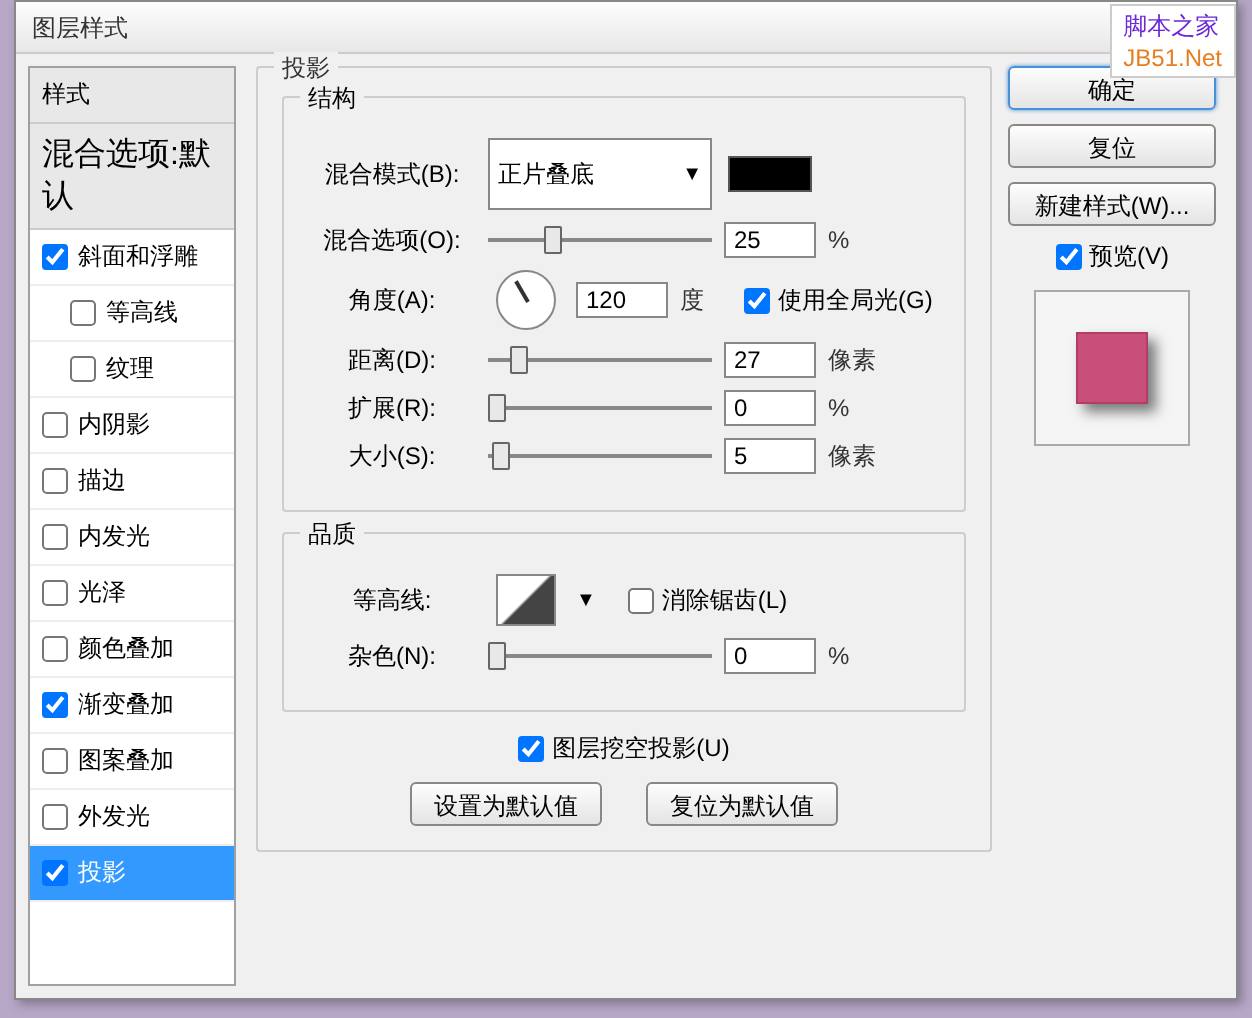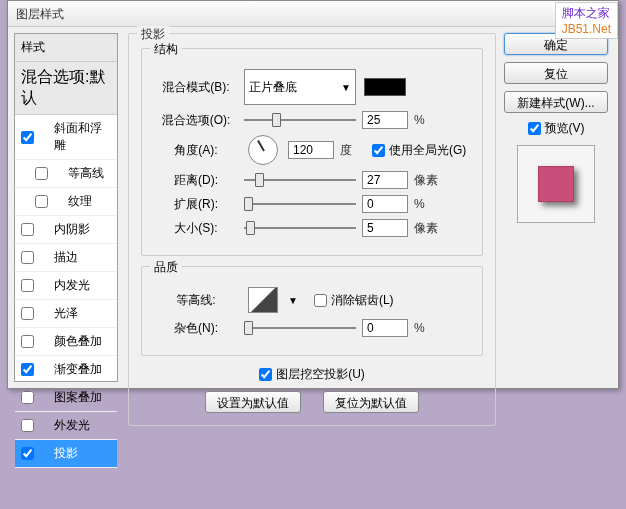--- a/index.html
+++ b/index.html
@@ -1,26 +1,26 @@
 <!DOCTYPE html>
 <html><head>
 <meta charset="utf-8">
 <style>
 *{box-sizing:border-box;margin:0;padding:0;font-family:"Microsoft YaHei",SimSun,Arial,sans-serif;font-size:12px}
 body{background:#b8a8c8;width:626px;height:509px;overflow:hidden}
 .watermark{position:absolute;top:2px;right:8px;background:#fff;padding:2px 6px;color:#333;z-index:100;border:1px solid #ccc}
 .watermark .cn{color:#6d28d9}
 .watermark .en{color:#e67e22;font-weight:normal}
-.dialog{position:absolute;top:0;left:7px;width:612px;height:389px;background:#f0f0f0;border:1px solid #888;box-shadow:2px 2px 5px rgba(0,0,0,.3)}
+.dialog{position:absolute;top:0;left:7px;width:612px;height:500px;background:#f0f0f0;border:1px solid #888;box-shadow:2px 2px 5px rgba(0,0,0,.3)}
 .titlebar{height:26px;background:linear-gradient(#fdfdfd,#e8e8e8);border-bottom:1px solid #ccc;padding:5px 8px;color:#333}
 .body{display:flex;height:calc(100% - 26px);padding:6px}
 .leftpanel{width:104px;border:1px solid #a0a0a0;background:#fff;margin-right:6px}
 .lp-header{background:#e8e8e8;padding:5px 6px;border-bottom:1px solid #ccc}
 .lp-sub{background:#e8e8e8;padding:5px 6px;border-bottom:1px solid #ccc;font-size:16px}
-.lp-item{padding:5px 6px;border-bottom:1px solid #eee;display:flex;align-items:center;gap:20px;cursor:pointer}
+.lp-item{padding:5px 6px;border-bottom:1px solid #eee;display:flex;align-items:center;gap:5px;cursor:pointer}
 .lp-item.indent{padding-left:20px}
 .lp-item.sel{background:#3399ff;color:#fff}
 .lp-item input[type=checkbox]{width:13px;height:13px}
 .midpanel{flex:1;position:relative;padding:0 4px}
 .fieldset{border:1px solid #ccc;border-radius:2px;padding:10px 12px 12px;margin-bottom:10px;position:relative}
 .fieldset>.legend{position:absolute;top:-8px;left:8px;background:#f0f0f0;padding:0 4px;color:#333}
 .subfs{border:1px solid #ccc;border-radius:2px;padding:14px 12px 12px;margin:4px 0 10px;position:relative}
 .subfs>.legend{position:absolute;top:-8px;left:8px;background:#f0f0f0;padding:0 4px}
 .row{display:flex;align-items:center;margin:6px 0;gap:6px}
 .lbl{width:84px;text-align:center;color:#000000}

